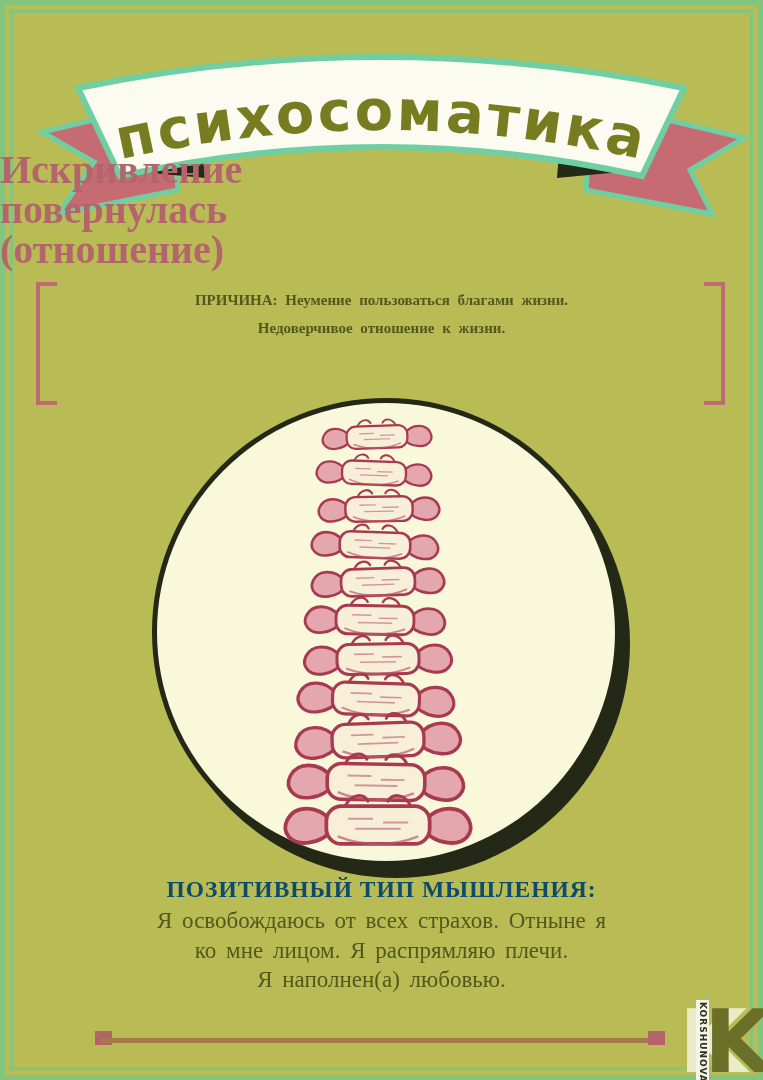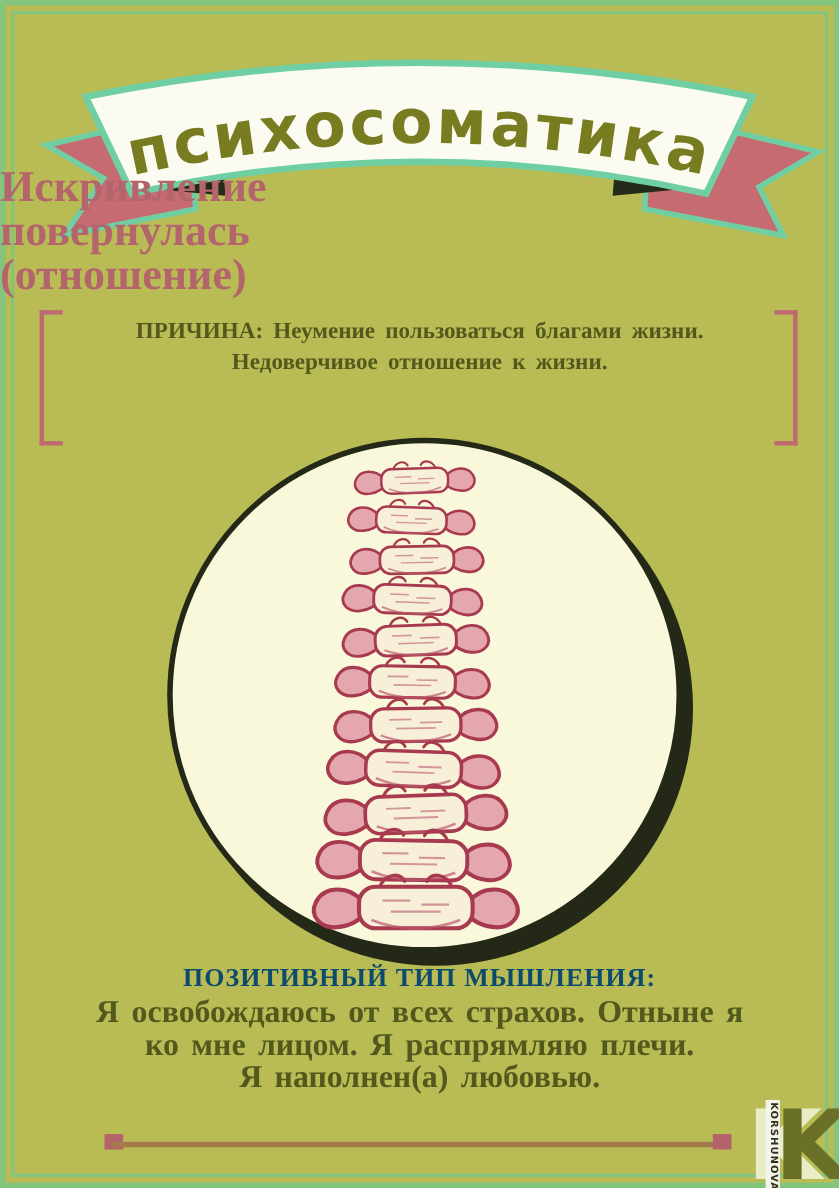--- a/index.html
+++ b/index.html
@@ -23,38 +23,38 @@
   
   .title-block { position:absolute; top:150px; left:0; right:0; z-index:6;
                  color:#b4656c; font-weight:700; font-size:40px; line-height:40px; }
 
   
   .bracket { position:absolute; top:282px; width:17px; height:115px; z-index:3;
              border-top:4px solid #bf6a73; border-bottom:4px solid #bf6a73; }
   .bracket-left  { left:36px;  border-left:4px solid #bf6a73; }
   .bracket-right { right:38px; border-right:4px solid #bf6a73; }
   .cause-block { position:absolute; top:286px; left:62px; right:62px; text-align:center; z-index:3;
-                 color:#53581c; font-weight:700; font-size:21px; line-height:28px; word-spacing:4px; }
+                 color:#53581c; font-weight:700; font-size:15px; line-height:28px; word-spacing:4px; }
 
   
   .circle { position:absolute; left:152px; top:398px; width:458px; height:458px;
             background:#faf8da; border:5px solid #232916; border-radius:50%;
             box-shadow:10px 12px 0 0 #232916; z-index:2; }
   .spine-svg { position:absolute; left:58px; top:12px; width:330px; height:432px; }
   .wing  { fill:#e4a7ad; stroke:#a83a50; stroke-width:3; stroke-linejoin:round; }
   .vbody { fill:#f8efd9; stroke:#a83a50; stroke-width:3; }
   .proc  { fill:none; stroke:#a83a50; stroke-width:2.5; stroke-linecap:round; }
   .shade { fill:none; stroke:#b95a6b; stroke-width:2; opacity:.7; }
   .hatch { fill:none; stroke:#c87f8a; stroke-width:1.6; opacity:.8; }
 
   
   .positive-heading { position:absolute; top:876px; left:0; right:0; text-align:center; z-index:3;
                       color:#0c4a6e; font-weight:700; font-size:23.5px; letter-spacing:1px; }
   .positive-text { position:absolute; top:906px; left:38px; right:38px; text-align:center; z-index:3;
-                   color:#53581c; font-weight:700; font-size:29px; line-height:29.5px; word-spacing:4px; }
+                   color:#53581c; font-weight:400; font-size:23px; line-height:29.5px; word-spacing:4px; }
 
   
   .rule { position:absolute; left:95px; top:1031px; width:570px; height:15px; z-index:3; }
   .rule-line { position:absolute; left:6px; right:6px; top:7px; height:5px; background:#a5794a; }
   .rule-sq { position:absolute; top:0; width:17px; height:14px; background:#b5636b; }
   .rule-sq.left  { left:0; }
   .rule-sq.right { right:0; }
 
   
   .logo { position:absolute; right:2px; bottom:-4px; width:82px; height:84px; z-index:7;

